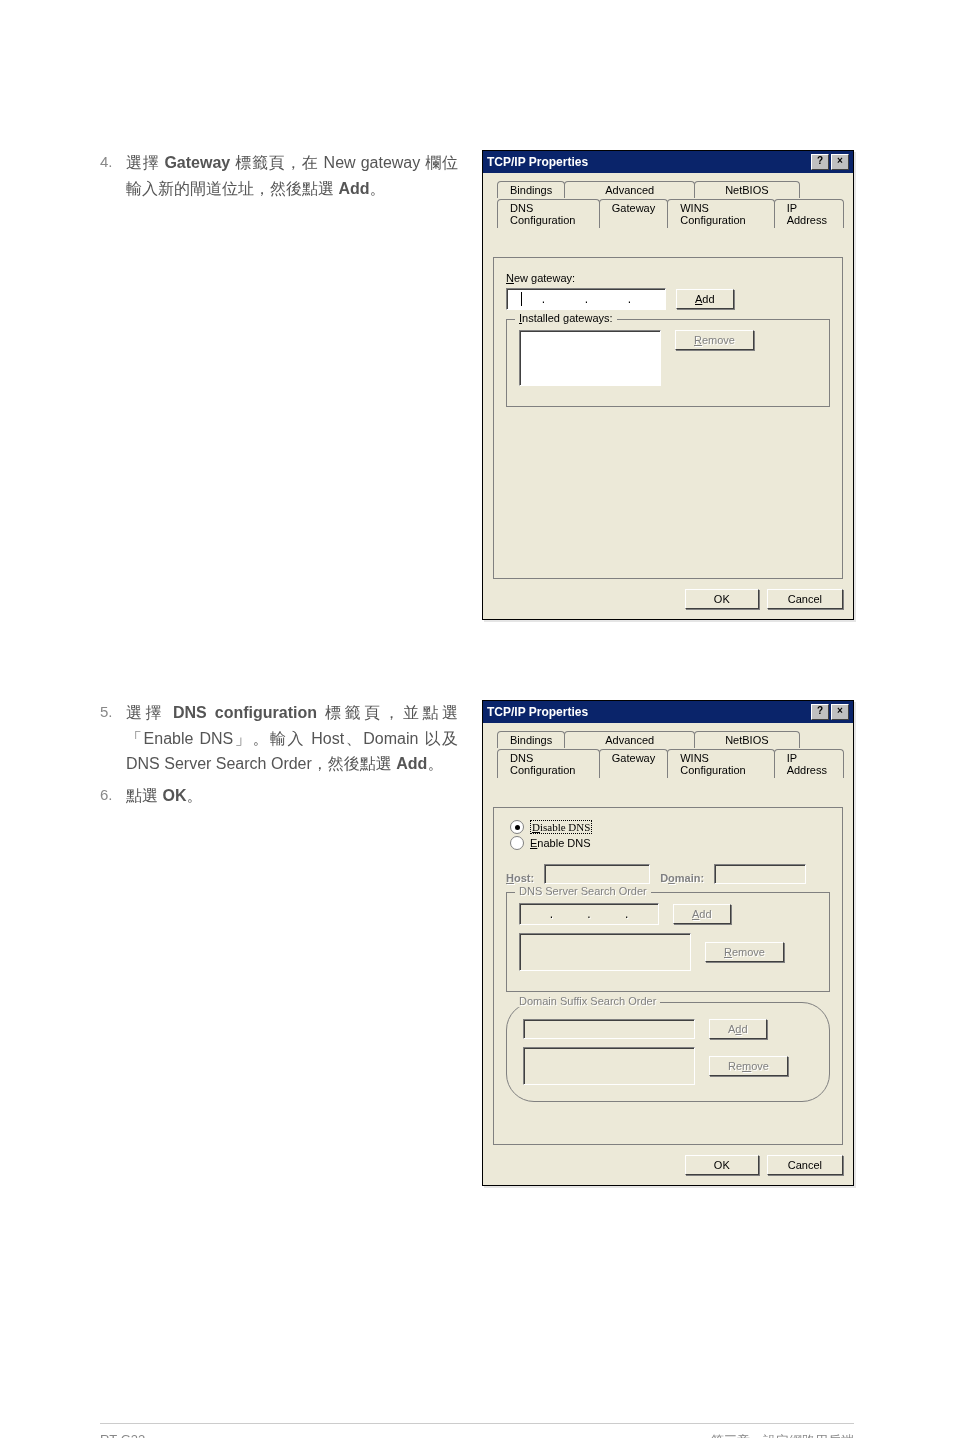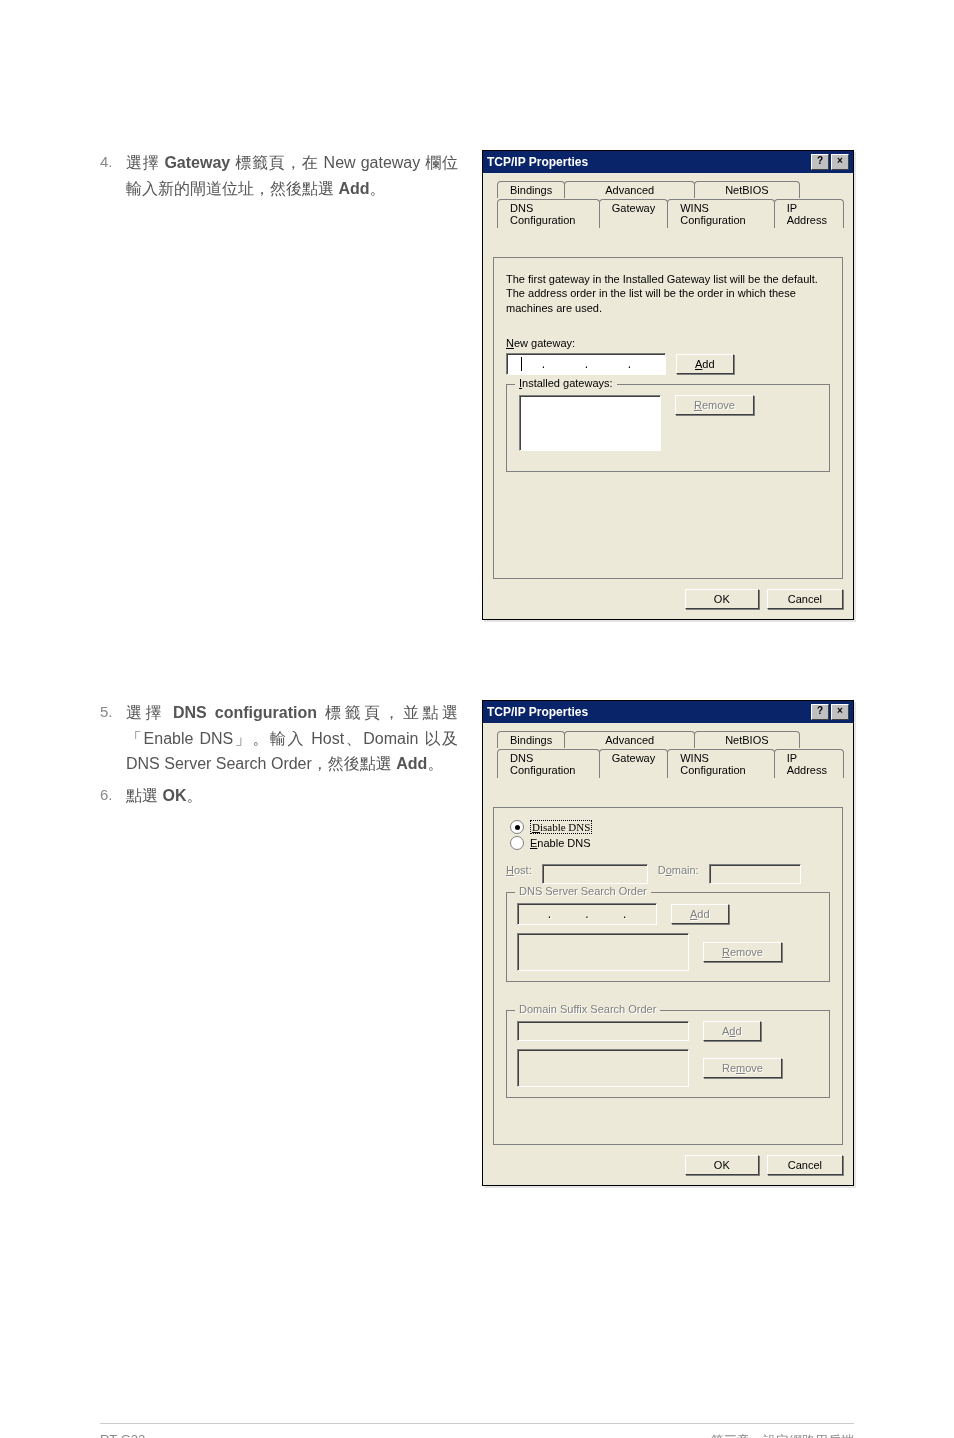--- a/index.html
+++ b/index.html
@@ -215,21 +215,21 @@
     border-radius: 50%;
     background: #000;
   }
   .disabled-fs {
     color: #808080;
     text-shadow: 1px 1px 0 #fff;
   }
   .lbl {
     font-size: 11px;
   }
-  .hr-row { display:flex; align-items:flex-start; gap:10px; margin:6px 0;}
+  .hr-row { display:flex; align-items:flex-end; gap:10px; margin:6px 0;font-weight:bold;}
   .textbox {
     background: #fff;
     border: 1px solid #808080;
     border-right-color: #fff;
     border-bottom-color: #fff;
     box-shadow: inset 1px 1px 0 #404040;
     height: 18px;
     width: 104px;
   }
   .textbox.disabled { background:#ece9d8; }
@@ -282,21 +282,20 @@
               <div class="tab" style="padding-left:30px;padding-right:30px;">NetBIOS</div>
             </div>
             <div class="tabrow front">
               <div class="tab">DNS Configuration</div>
               <div class="tab">Gateway</div>
               <div class="tab">WINS Configuration</div>
               <div class="tab">IP Address</div>
             </div>
           </div>
           <div class="panel">
-            <div class="info">The first gateway in the Installed Gateway list will be the default. The address order in the list will be the order in which these machines are used.</div>
             <div class="lbl"><span class="underline">N</span>ew gateway:</div>
             <div class="ipfield" style="margin-top:4px;">
               <div class="ipbox">
                 <span class="cursor"></span>
                   <span class="dot">.</span>
                   <span></span>
                   <span class="dot">.</span>
                   <span></span>
                   <span class="dot">.</span>
                   <span></span>
@@ -371,41 +370,41 @@
             </div>
 
             <div class="fieldset disabled-fs" style="border-top:none;border-left:none;border-right:none;border-bottom:none;padding:6px 0 0 0;margin-top:2px;">
               <div class="hr-row">
                 <span class="lbl"><span class="underline">H</span>ost:</span>
                 <div class="textbox disabled"></div>
                 <span class="lbl">D<span class="underline">o</span>main:</span>
                 <div class="textbox disabled" style="width:90px;"></div>
               </div>
 
-              <div class="fieldset disabled-fs" style="margin-top:8px;padding:10px;">
+              <div class="fieldset disabled-fs" style="margin-top:8px;">
                 <div class="legend">DNS Server Search Order</div>
                 <div style="display:flex;gap:14px;align-items:center;">
                   <div class="ipbox small" style="background:#ece9d8;">
                     <span></span>
                       <span class="dot">.</span>
                       <span></span>
                       <span class="dot">.</span>
                       <span></span>
                       <span class="dot">.</span>
                       <span></span>
                   </div>
                   <div class="btn disabled"><span class="underline">A</span>dd</div>
                 </div>
                 <div style="display:flex;gap:14px;align-items:center;margin-top:8px;">
                   <div class="listbox small wide" style="background:#ece9d8;"></div>
                   <div class="btn disabled"><span class="underline">R</span>emove</div>
                 </div>
               </div>
 
-              <div class="fieldset disabled-fs" style="margin-top:28px;padding:10px;">
+              <div class="fieldset disabled-fs" style="margin-top:10px;padding:16px;border-radius:28px;">
                 <div class="legend">Domain Suffix Search Order</div>
                 <div style="display:flex;gap:14px;align-items:center;">
                   <div class="textbox disabled" style="width:170px;"></div>
                   <div class="btn disabled">A<span class="underline">d</span>d</div>
                 </div>
                 <div style="display:flex;gap:14px;align-items:center;margin-top:8px;">
                   <div class="listbox small wide" style="background:#ece9d8;"></div>
                   <div class="btn disabled">Re<span class="underline">m</span>ove</div>
                 </div>
               </div>

